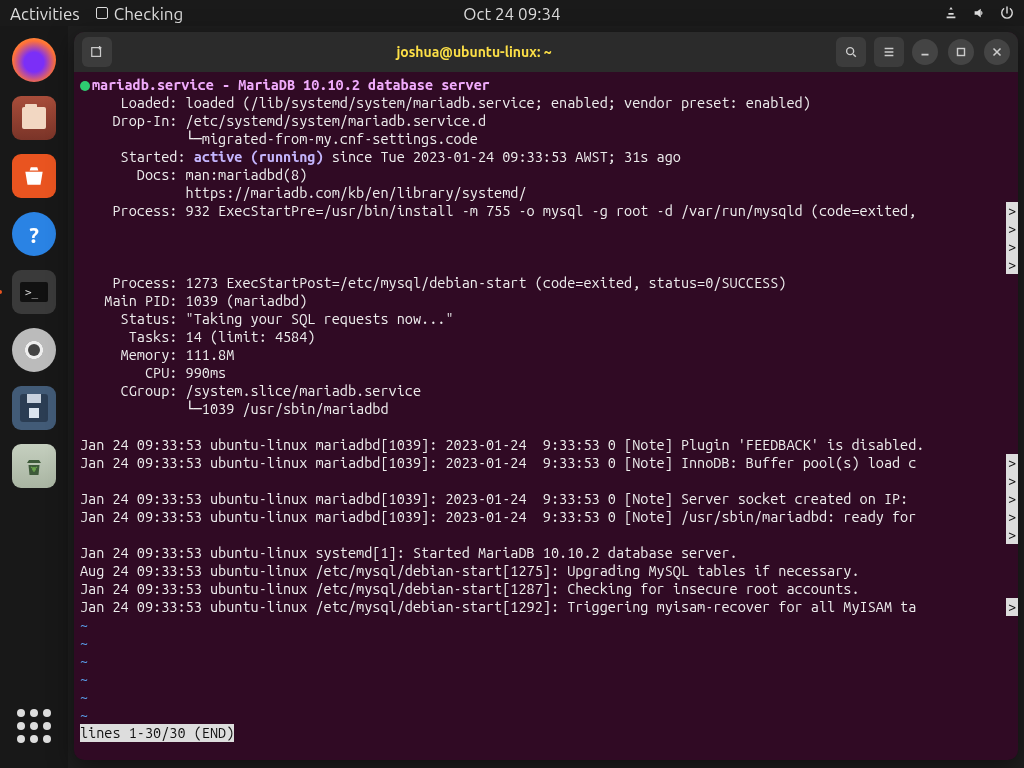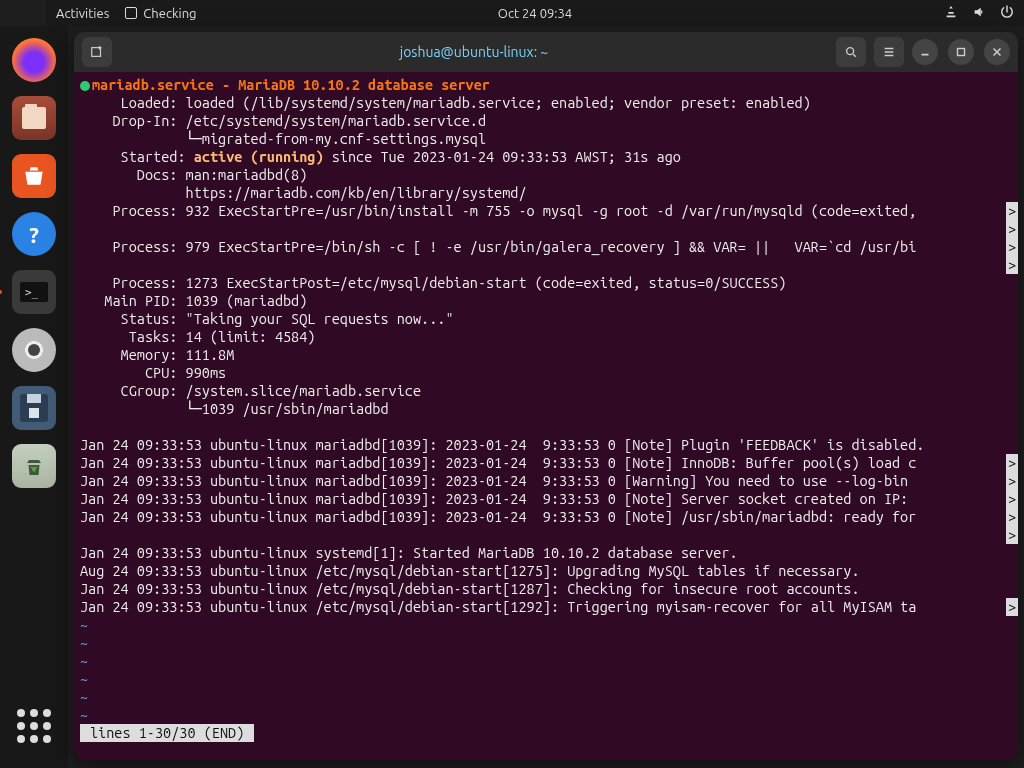--- a/index.html
+++ b/index.html
@@ -10,24 +10,23 @@
     overflow: hidden;
     position: relative;
   }
   
   .topbar {
     height: 26px;
     background: #1a1a1a;
     color: #ddd;
     display: flex;
     align-items: center;
-    font-size: 13px;
+    font-size: 17px;
     padding: 8px 10px;
     position: relative;
-    margin-left: 46px;
   }
   .topbar-left { display: flex; align-items: center; gap: 16px; }
   .topbar-center {
     position: absolute; left: 50%; transform: translateX(-50%);
   }
   .topbar-right {
     position: absolute; right: 10px;
     display: flex; align-items: center; gap: 14px;
   }
   .topbar .tb-item { display: flex; align-items: center; gap: 6px; }
@@ -114,43 +113,43 @@
     padding:0 8px;
     gap:8px;
   }
   .tb-btn {
     width:30px;height:30px;border-radius:6px;background:#3c3c3c;
     display:flex;align-items:center;justify-content:center;
   }
   .tb-btn svg{width:14px;height:14px;fill:#ccc;stroke:#ccc;}
   .tb-btn.round{width:26px;height:26px;border-radius:50%;background:#444;}
   .win-ctrl{display:flex;gap:10px;margin-left:auto;}
-  .window-title{flex:1;text-align:center;color:#7dd3fc;font-size:14px;font-weight:normal;}
+  .window-title{flex:1;text-align:center;color:#fde047;font-size:14px;font-weight:bold;}
   .tb-left{display:flex;gap:8px;}
 
   .term {
     flex:1;
     padding:4px 6px 2px 6px;
     font-family:"Ubuntu Mono","DejaVu Sans Mono",monospace;
     font-size:14.5px;
     line-height:18px;
     color:#eee;
     white-space:pre;
     overflow:hidden;
     position:relative;
   }
   .green-dot{display:inline-block;width:10px;height:10px;border-radius:50%;background:#2ecc71;vertical-align:middle;margin-right:2px;}
-  .g{color:#fdba74;}
+  .g{color:#c4b5fd;}
   .b{font-weight:bold;}
-  .w{color:#f97316;}
+  .w{color:#f0abfc;}
   .tilde{color:#5aa3f0;}
   .statusline{
     background:#ddd;color:#111;
     display:inline-block;
-    padding:0 10px;
+    padding:0 0;
   }
   .rarrow{position:absolute;right:0;background:#ddd;color:#111;padding:0 2px;}
 </style>
 </head>
 <body>
 
 <div class="topbar">
   <div class="topbar-left">
     <span class="tb-item">Activities</span>
     <span class="tb-item">
@@ -270,40 +269,40 @@
           <svg viewBox="0 0 16 16">
             <path d="M4 4l8 8M12 4l-8 8" stroke="#ccc" stroke-width="1.8"></path>
           </svg>
         </div>
     </div>
   </div>
 
   <div class="term"><span class="green-dot"></span><span class="b w">mariadb.service - MariaDB 10.10.2 database server</span>
 <span>     Loaded: loaded (/lib/systemd/system/mariadb.service; enabled; vendor preset: enabled)</span>
 <span>    Drop-In: /etc/systemd/system/mariadb.service.d</span>
-<span>             └─migrated-from-my.cnf-settings.mysql</span>
+<span>             └─migrated-from-my.cnf-settings.code</span>
 <span>     Started: </span><span class="g b">active (running)</span><span> since Tue 2023-01-24 09:33:53 AWST; 31s ago</span>
 <span>       Docs: man:mariadbd(8)</span>
 <span>             https://mariadb.com/kb/en/library/systemd/</span>
 <span>    Process: 932 ExecStartPre=/usr/bin/install -m 755 -o mysql -g root -d /var/run/mysqld (code=exited,</span><span class="rarrow">&gt;</span>
 <span class="rarrow">&gt;</span>
-<span>    Process: 979 ExecStartPre=/bin/sh -c [ ! -e /usr/bin/galera_recovery ] &amp;&amp; VAR= ||   VAR=`cd /usr/bi</span><span class="rarrow">&gt;</span>
+<span class="rarrow">&gt;</span>
 <span class="rarrow">&gt;</span>
 <span>    Process: 1273 ExecStartPost=/etc/mysql/debian-start (code=exited, status=0/SUCCESS)</span>
 <span>   Main PID: 1039 (mariadbd)</span>
 <span>     Status: "Taking your SQL requests now..."</span>
 <span>      Tasks: 14 (limit: 4584)</span>
 <span>     Memory: 111.8M</span>
 <span>        CPU: 990ms</span>
 <span>     CGroup: /system.slice/mariadb.service</span>
 <span>             └─1039 /usr/sbin/mariadbd</span>
 
 <span>Jan 24 09:33:53 ubuntu-linux mariadbd[1039]: 2023-01-24  9:33:53 0 [Note] Plugin 'FEEDBACK' is disabled.</span>
 <span>Jan 24 09:33:53 ubuntu-linux mariadbd[1039]: 2023-01-24  9:33:53 0 [Note] InnoDB: Buffer pool(s) load c</span><span class="rarrow">&gt;</span>
-<span>Jan 24 09:33:53 ubuntu-linux mariadbd[1039]: 2023-01-24  9:33:53 0 [Warning] You need to use --log-bin </span><span class="rarrow">&gt;</span>
+<span class="rarrow">&gt;</span>
 <span>Jan 24 09:33:53 ubuntu-linux mariadbd[1039]: 2023-01-24  9:33:53 0 [Note] Server socket created on IP: </span><span class="rarrow">&gt;</span>
 <span>Jan 24 09:33:53 ubuntu-linux mariadbd[1039]: 2023-01-24  9:33:53 0 [Note] /usr/sbin/mariadbd: ready for</span><span class="rarrow">&gt;</span>
 <span class="rarrow">&gt;</span>
 <span>Jan 24 09:33:53 ubuntu-linux systemd[1]: Started MariaDB 10.10.2 database server.</span>
 <span>Aug 24 09:33:53 ubuntu-linux /etc/mysql/debian-start[1275]: Upgrading MySQL tables if necessary.</span>
 <span>Jan 24 09:33:53 ubuntu-linux /etc/mysql/debian-start[1287]: Checking for insecure root accounts.</span>
 <span>Jan 24 09:33:53 ubuntu-linux /etc/mysql/debian-start[1292]: Triggering myisam-recover for all MyISAM ta</span><span class="rarrow">&gt;</span>
 <span class="tilde">~</span>
 <span class="tilde">~</span>
 <span class="tilde">~</span>

